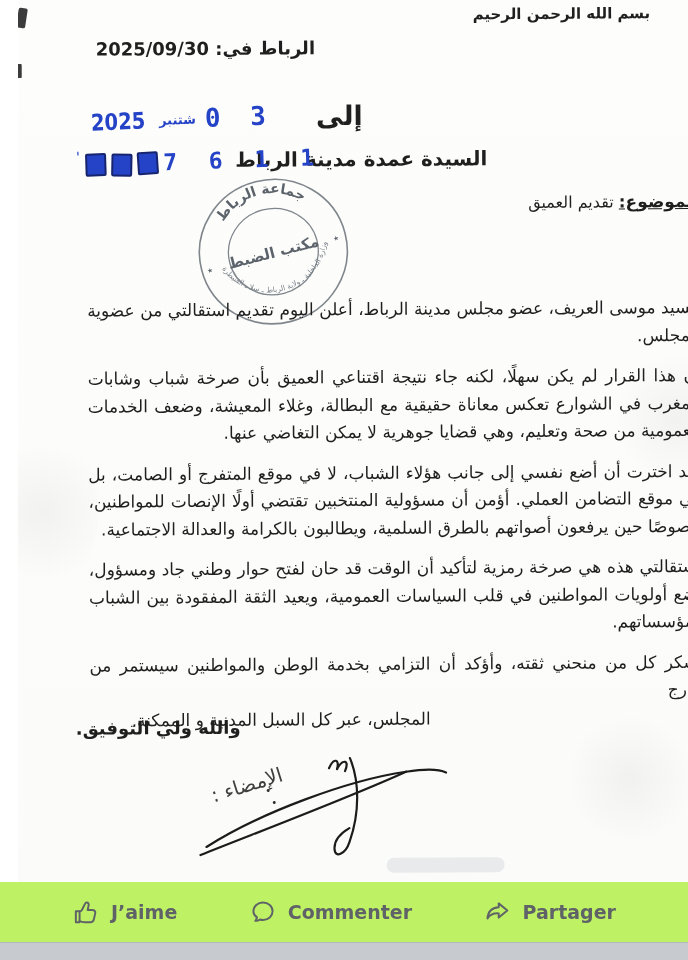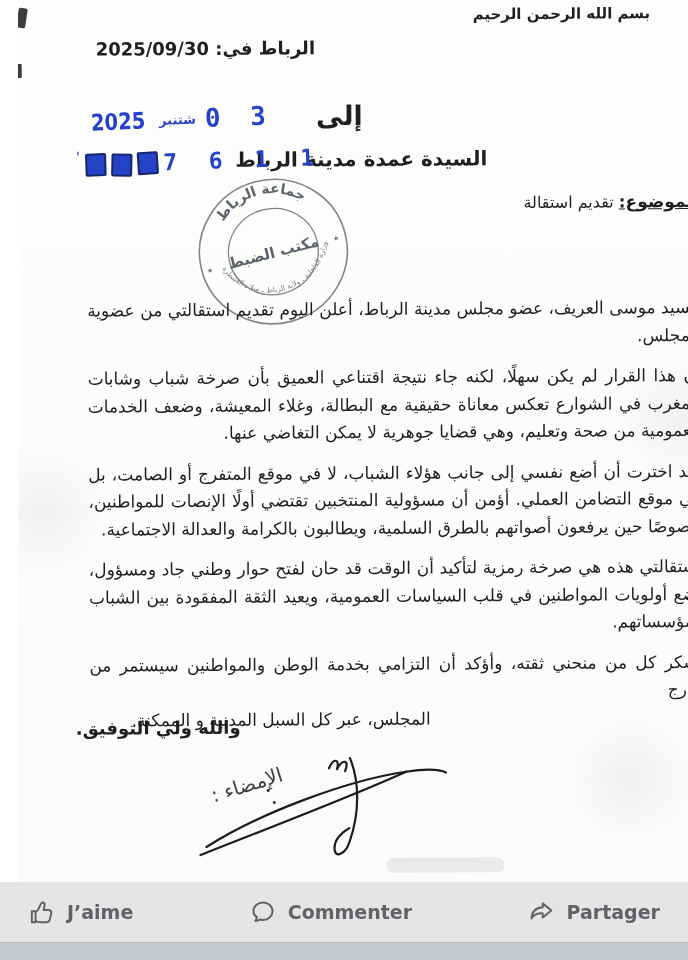--- a/index.html
+++ b/index.html
@@ -58,22 +58,22 @@
   .body-text p { margin-bottom:13px; }
   .body-text p.indent-line { text-align:right; margin-right:272px; white-space:nowrap; margin-top:-13px; }
 
   .closing { position:absolute; top:716px; left:56px; direction:rtl; font-size:18px; font-weight:bold; }
   .signature { position:absolute; top:726px; left:168px; width:300px; height:155px; }
   .gray-pill { position:absolute; top:858px; left:366px; width:118px; height:15px;
     background:#e9eaec; border-radius:8px; }
 
   
   .action-bar { position:absolute; left:0; top:882px; width:688px; height:60px;
-    background:#e5e5e5; display:flex; align-items:center; justify-content:space-between;
-    padding:0 28px; }
+    background:#bef264; display:flex; align-items:center; justify-content:space-between;
+    padding:0 72px; }
   .action-btn { display:flex; align-items:center; gap:11px; color:#5f6368;
     font-size:19px; font-weight:600; cursor:pointer; background:none; border:none;
     font-family:"DejaVu Sans", sans-serif; }
   .action-btn svg { display:block; }
   .bottom-strip { position:absolute; left:0; top:942px; width:688px; height:18px;
     background:#c7cacf; border-top:1px solid #b4b7bc; }
 </style>
 </head>
 <body>
 
@@ -102,21 +102,21 @@
       <div class="registry">
         <span class="tick">'</span>
         <span class="block k1"></span>
         <span class="block k2"></span>
         <span class="block k3"></span>
         <span class="reg-digits">7 6 1 1</span>
       </div>
 
       <div class="subject">
         <span class="subject-label">الموضوع:</span>
-        <span class="subject-value">تقديم استقالة</span>
+        <span class="subject-value">تقديم العميق</span>
       </div>
 
       <div class="stamp-wrap">
         <svg width="168" height="160" viewBox="0 0 160 160">
           <ellipse cx="80" cy="78" rx="74" ry="72" fill="none" stroke="#49525c" stroke-width="1.6" opacity=".85"></ellipse>
           <ellipse cx="80" cy="78" rx="45" ry="43" fill="none" stroke="#49525c" stroke-width="1.3" opacity=".85"></ellipse>
           <path id="arcTop" d="M 24,86 A 57,56 0 1 1 136,86" fill="none"></path>
           <path id="arcBot" d="M 26,82 A 58,57 0 0 0 134,82" fill="none"></path>
           <text font-size="14" font-weight="bold" fill="#39424c" style="font-family:'DejaVu Sans',sans-serif;">
             <textPath href="#arcTop" startOffset="50%" text-anchor="middle">جماعة الرباط</textPath>

